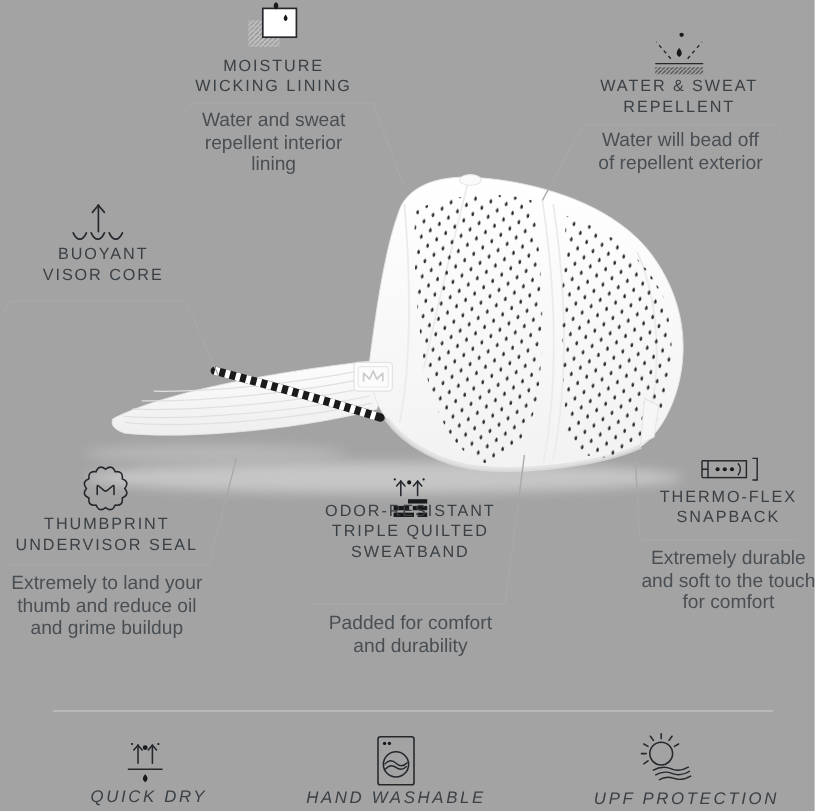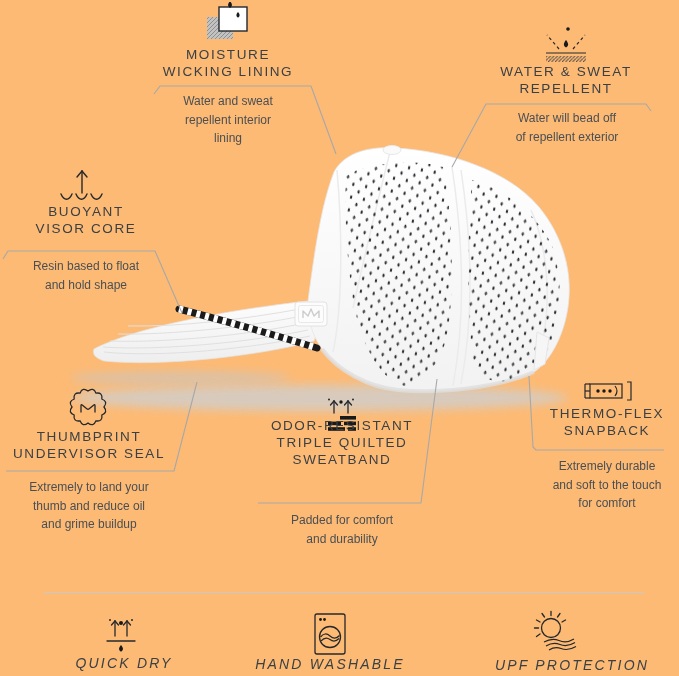--- a/index.html
+++ b/index.html
@@ -1,26 +1,26 @@
 <!DOCTYPE html>
 <html><head>
 <meta charset="utf-8">
 <style>
   html,body{margin:0;padding:0;background:#ffffff;}
   #stage{
-    position:relative;width:679px;height:676px;background:#fdba74;
+    position:relative;width:679px;height:676px;background:#a3a3a3;
     font-family:"Liberation Sans", sans-serif;overflow:hidden;
   }
   .abs{position:absolute;}
   .title{
     font-size:13.5px;line-height:17px;letter-spacing:1.6px;
     color:#3b4045;text-align:center;white-space:pre-line;font-weight:500;
   }
   .desc{
-    font-size:12px;line-height:18.5px;color:#4a4f54;
+    font-size:16px;line-height:18.5px;color:#4a4f54;
     text-align:center;white-space:pre-line;
   }
   .badge-label{
     font-size:14px;letter-spacing:2.2px;color:#3b4045;text-align:center;font-style:italic;
   }
   .divider{position:absolute;height:1px;background:#c9c9c9;}
   svg{display:block;}
 </style>
 </head>
 <body>
@@ -150,22 +150,20 @@
       <path d="M26,27 V5"></path>
         <path d="M26,5 L21,11"></path>
         <path d="M26,5 L31,11"></path>
       <path d="M5,28 C8,35 13,35 16,28"></path>
       <path d="M20,28 C23,35 28,35 31,28"></path>
       <path d="M35,28 C38,35 43,35 46,28"></path>
     </g>
   </svg>
   <div class="abs title" style="left:0px;top:203px;width:172px">BUOYANT
 VISOR CORE</div>
-  <div class="abs desc" style="left:0px;top:257px;width:172px">Resin based to float
-and hold shape</div>
 
   <svg class="abs" style="left:66px;top:385px" width="44" height="44" viewBox="0 0 44 44">
     <path d="M38,22 Q42.28,27.44 35.86,30 Q36.85,36.85 30,35.86 Q27.44,42.28 22,38
              Q16.56,42.28 14,35.86 Q7.15,36.85 8.14,30 Q1.72,27.44 6,22
              Q1.72,16.56 8.14,14 Q7.15,7.15 14,8.14 Q16.56,1.72 22,6
              Q27.44,1.72 30,8.14 Q36.85,7.15 35.86,14 Q42.28,16.56 38,22 Z" stroke="#24282c" stroke-width="1.3" fill="none"></path>
     <path d="M15,27 V20.5 Q15,19 16.5,20.2 L20.8,23.8 Q22,24.8 23.2,23.8 L27.5,20.2 Q29,19 29,20.5 V27" stroke="#24282c" stroke-width="1.3" fill="none" stroke-linecap="round"></path>
   </svg>
   <div class="abs title" style="left:0px;top:428px;width:178px">THUMBPRINT
 UNDERVISOR SEAL</div>

